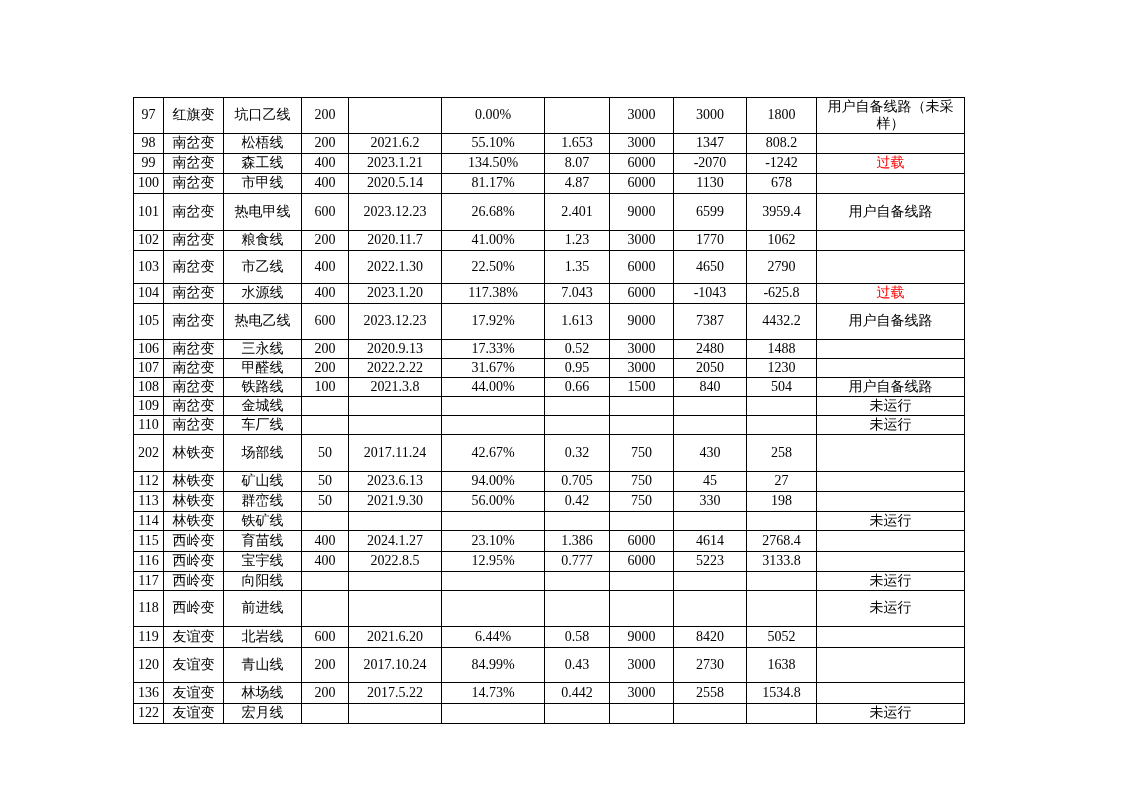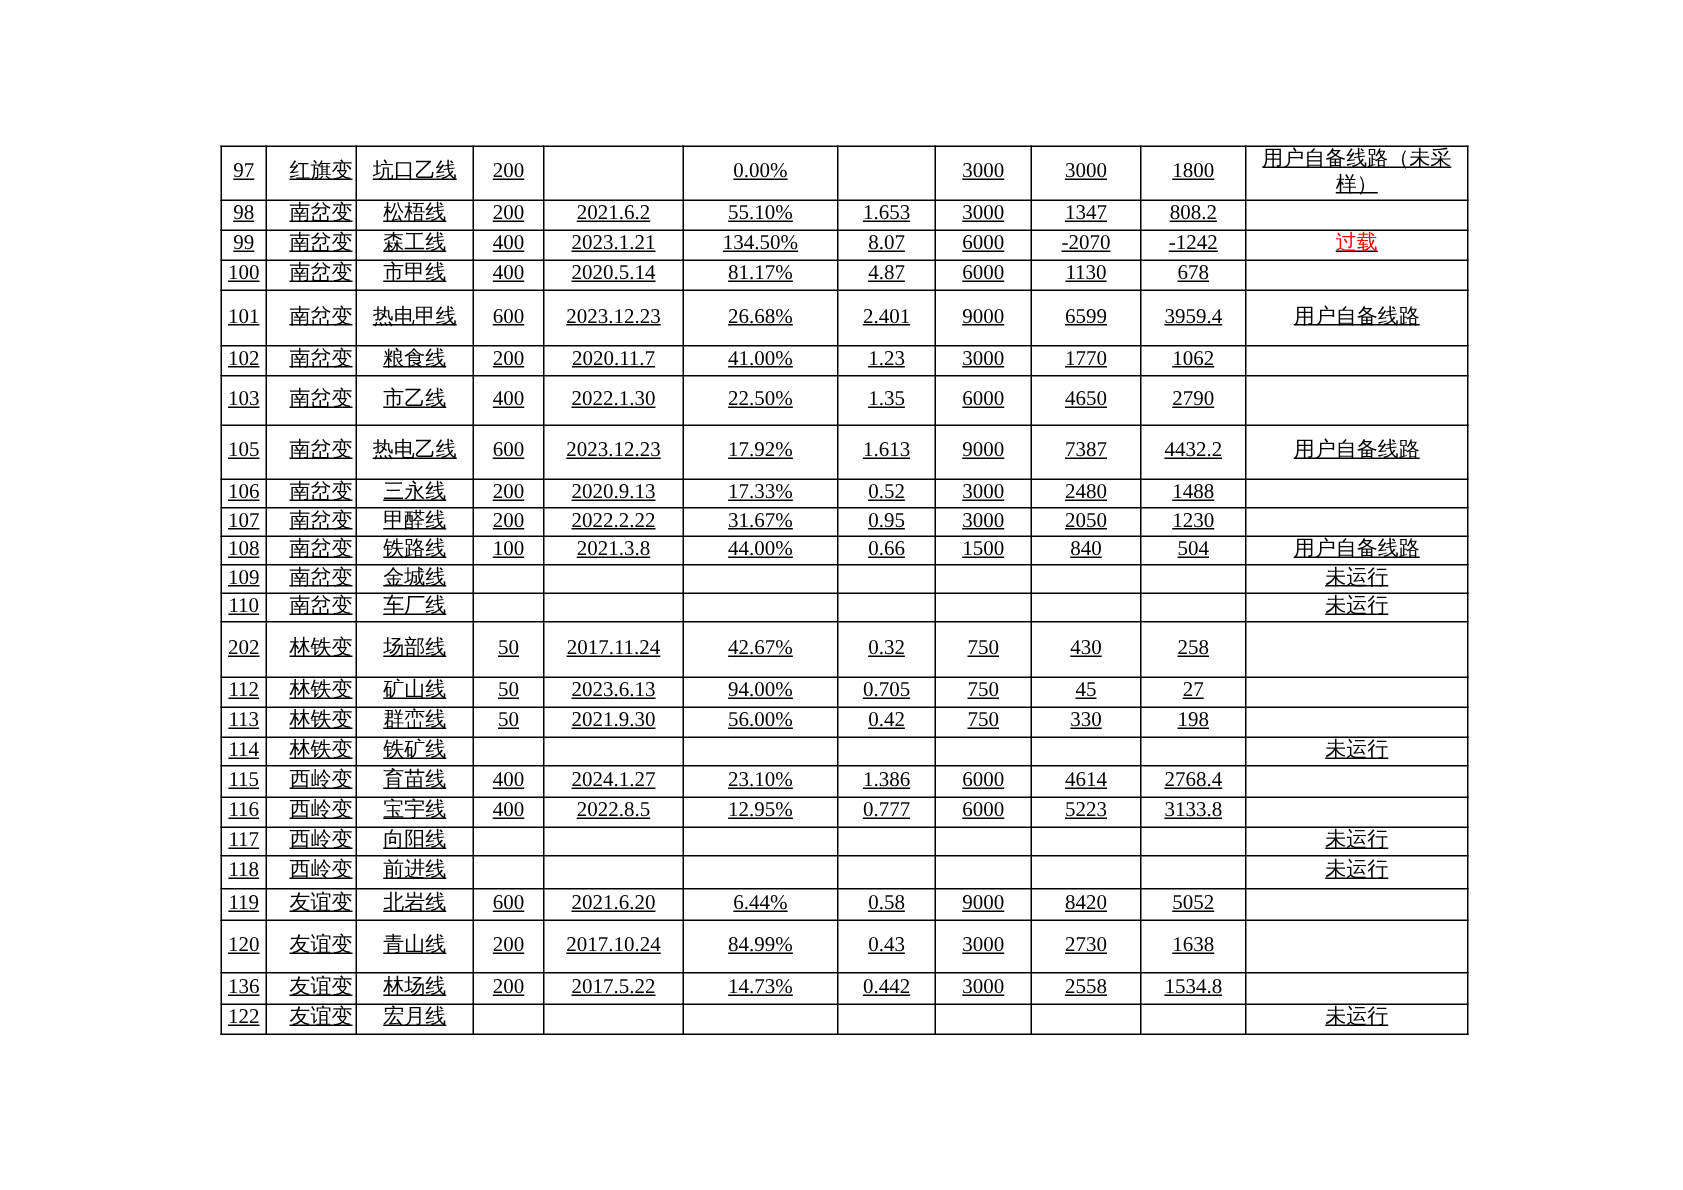--- a/index.html
+++ b/index.html
@@ -9,41 +9,40 @@
   }
   body {
     width: 1122px;
     height: 793px;
     position: relative;
     font-family: "Liberation Serif", "DejaVu Serif", serif;
     color: #000000;
   }
   .table-wrap {
     position: absolute;
-    left: 147px;
+    left: 133px;
     top: 97px;
-    text-decoration: underline;
   }
   table.grid {
     border-collapse: collapse;
     table-layout: fixed;
   }
   table.grid td {
     border: 1px solid #000000;
     font-size: 14px;
     line-height: 1.2;
     text-align: center;
     vertical-align: middle;
     padding: 0 2px;
     white-space: nowrap;
     overflow: hidden;
     box-sizing: border-box;
   }
   table.grid td.cell-substation {
-    text-align: right;
+    text-align: center;
   }
   table.grid td.cell-remark {
     white-space: normal;
     padding: 0 5px;
   }
   table.grid td.overload {
     color: #ff0000;
   }
 </style>
 </head>
@@ -149,20 +148,33 @@
           <td class="cell-line-name">市乙线</td>
           <td class="cell-capacity">400</td>
           <td class="cell-date">2022.1.30</td>
           <td class="cell-load-rate">22.50%</td>
           <td class="cell-value-1">1.35</td>
           <td class="cell-value-2">6000</td>
           <td class="cell-value-3">4650</td>
           <td class="cell-value-4">2790</td>
           <td class="cell-remark"></td>
         </tr>
+        <tr style="height: 20px;">
+          <td class="cell-row-number">104</td>
+          <td class="cell-substation">南岔变</td>
+          <td class="cell-line-name">水源线</td>
+          <td class="cell-capacity">400</td>
+          <td class="cell-date">2023.1.20</td>
+          <td class="cell-load-rate">117.38%</td>
+          <td class="cell-value-1">7.043</td>
+          <td class="cell-value-2">6000</td>
+          <td class="cell-value-3">-1043</td>
+          <td class="cell-value-4">-625.8</td>
+          <td class="cell-remark overload" style="color: rgb(255, 0, 0);">过载</td>
+        </tr>
         <tr style="height: 36px;">
           <td class="cell-row-number">105</td>
           <td class="cell-substation">南岔变</td>
           <td class="cell-line-name">热电乙线</td>
           <td class="cell-capacity">600</td>
           <td class="cell-date">2023.12.23</td>
           <td class="cell-load-rate">17.92%</td>
           <td class="cell-value-1">1.613</td>
           <td class="cell-value-2">9000</td>
           <td class="cell-value-3">7387</td>
@@ -318,21 +330,21 @@
           <td class="cell-line-name">向阳线</td>
           <td class="cell-capacity"></td>
           <td class="cell-date"></td>
           <td class="cell-load-rate"></td>
           <td class="cell-value-1"></td>
           <td class="cell-value-2"></td>
           <td class="cell-value-3"></td>
           <td class="cell-value-4"></td>
           <td class="cell-remark">未运行</td>
         </tr>
-        <tr style="height: 22px;">
+        <tr style="height: 36px;">
           <td class="cell-row-number">118</td>
           <td class="cell-substation">西岭变</td>
           <td class="cell-line-name">前进线</td>
           <td class="cell-capacity"></td>
           <td class="cell-date"></td>
           <td class="cell-load-rate"></td>
           <td class="cell-value-1"></td>
           <td class="cell-value-2"></td>
           <td class="cell-value-3"></td>
           <td class="cell-value-4"></td>

